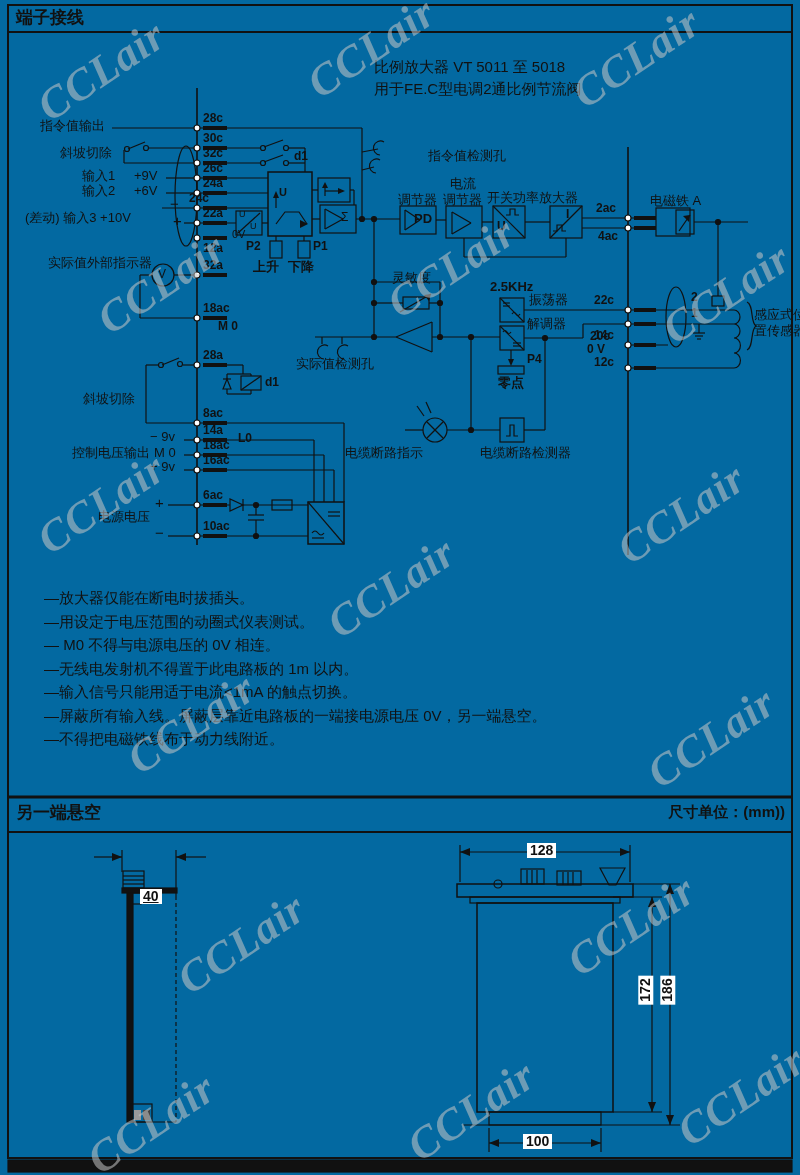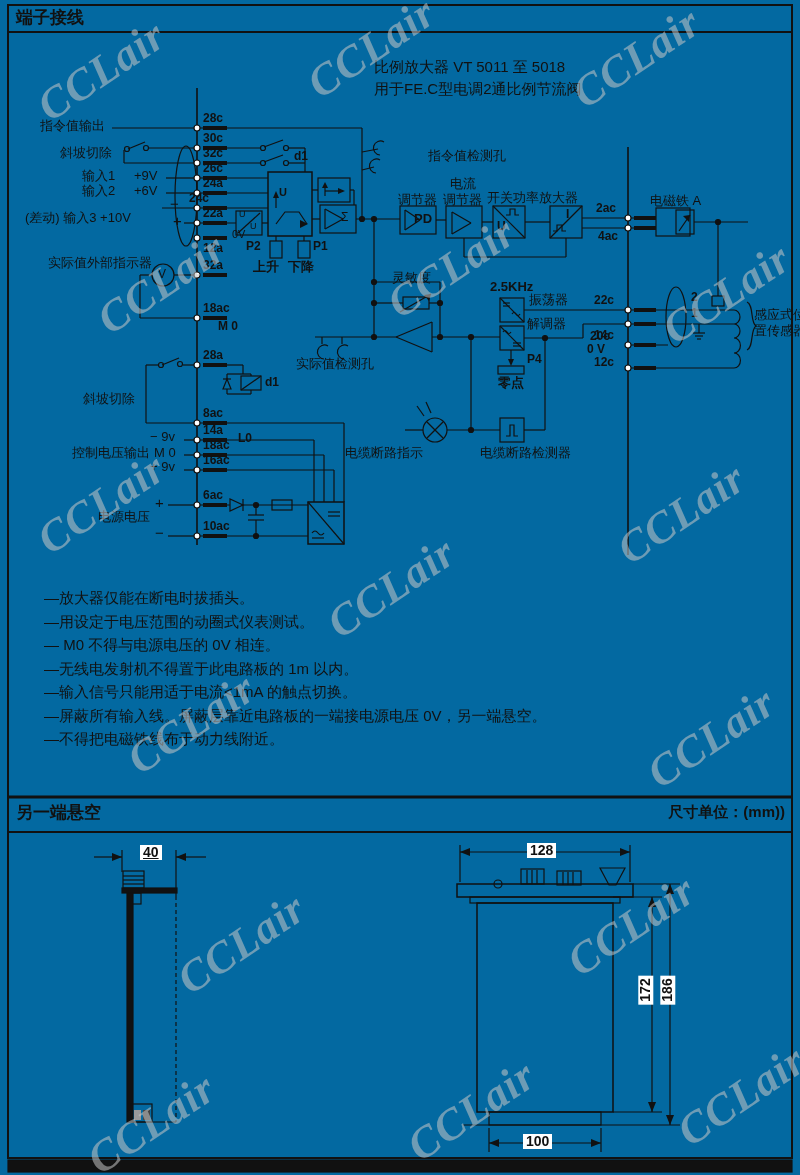--- a/index.html
+++ b/index.html
@@ -494,21 +494,21 @@
   <div class="note">—用设定于电压范围的动圈式仪表测试。</div>
   <div class="note">— M0 不得与电源电压的 0V 相连。</div>
   <div class="note">—无线电发射机不得置于此电路板的 1m 以内。</div>
   <div class="note">—输入信号只能用适于电流&lt;1mA 的触点切换。</div>
   <div class="note">—屏蔽所有输入线。屏蔽层靠近电路板的一端接电源电压 0V，另一端悬空。</div>
   <div class="note">—不得把电磁铁线布于动力线附近。</div>
 </div>
 
 <span class="lbl f17" style="left:16px;top:804px;">另一端悬空</span>
 <span class="lbl f15 b ra" style="left:560px;top:804px;width:225px;">尺寸单位：(mm))</span>
-<span class="lbl f14 b dim" style="left:140px;top:845px;text-decoration:underline;">40</span>
+<span class="lbl f14 b dim" style="left:140px;top:889px;text-decoration:underline;">40</span>
 <span class="lbl f14 b dim" style="left:527px;top:843px;">128</span>
 <span class="lbl f14 b dim" style="left:523px;top:1134px;">100</span>
 <span class="lbl f14 b dim rot" style="left:646px;top:990px;">172</span>
 <span class="lbl f14 b dim rot" style="left:668px;top:990px;">186</span>
 
 <span class="wm" style="left:30px;top:45px;">CCLair</span>
 <span class="wm" style="left:300px;top:22px;">CCLair</span>
 <span class="wm" style="left:565px;top:32px;">CCLair</span>
 <span class="wm" style="left:90px;top:258px;">CCLair</span>
 <span class="wm" style="left:380px;top:242px;">CCLair</span>

